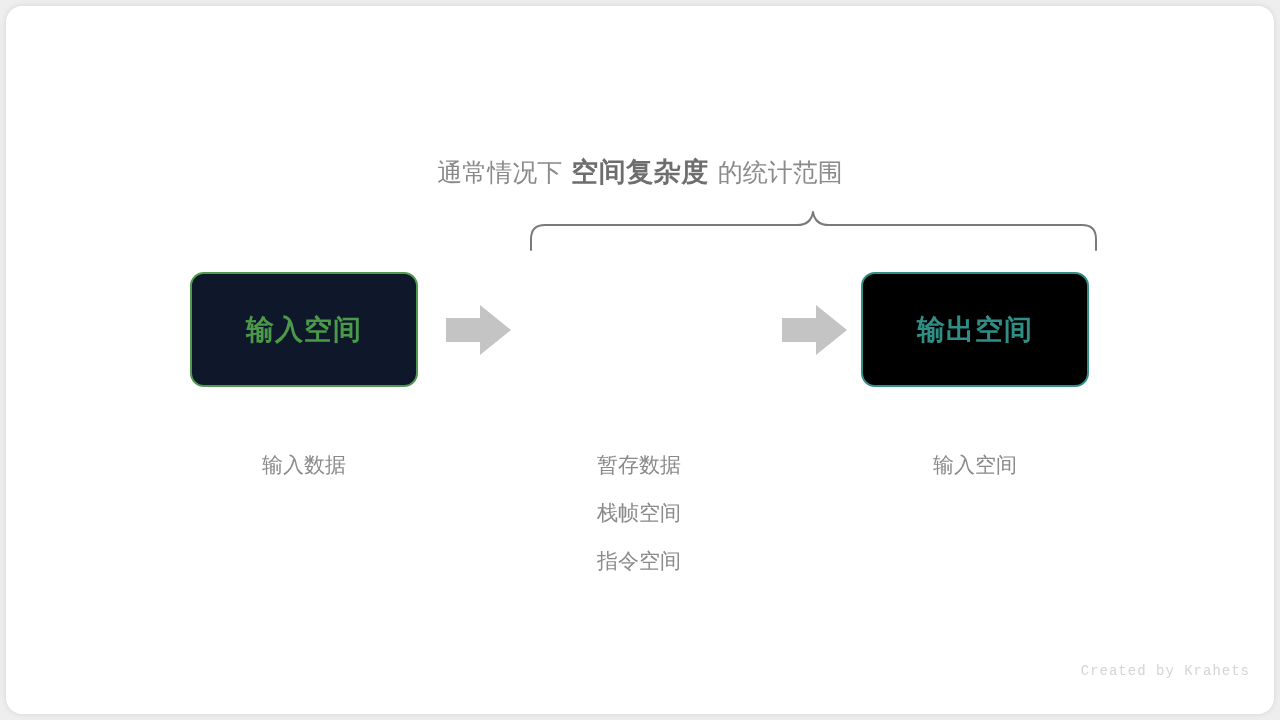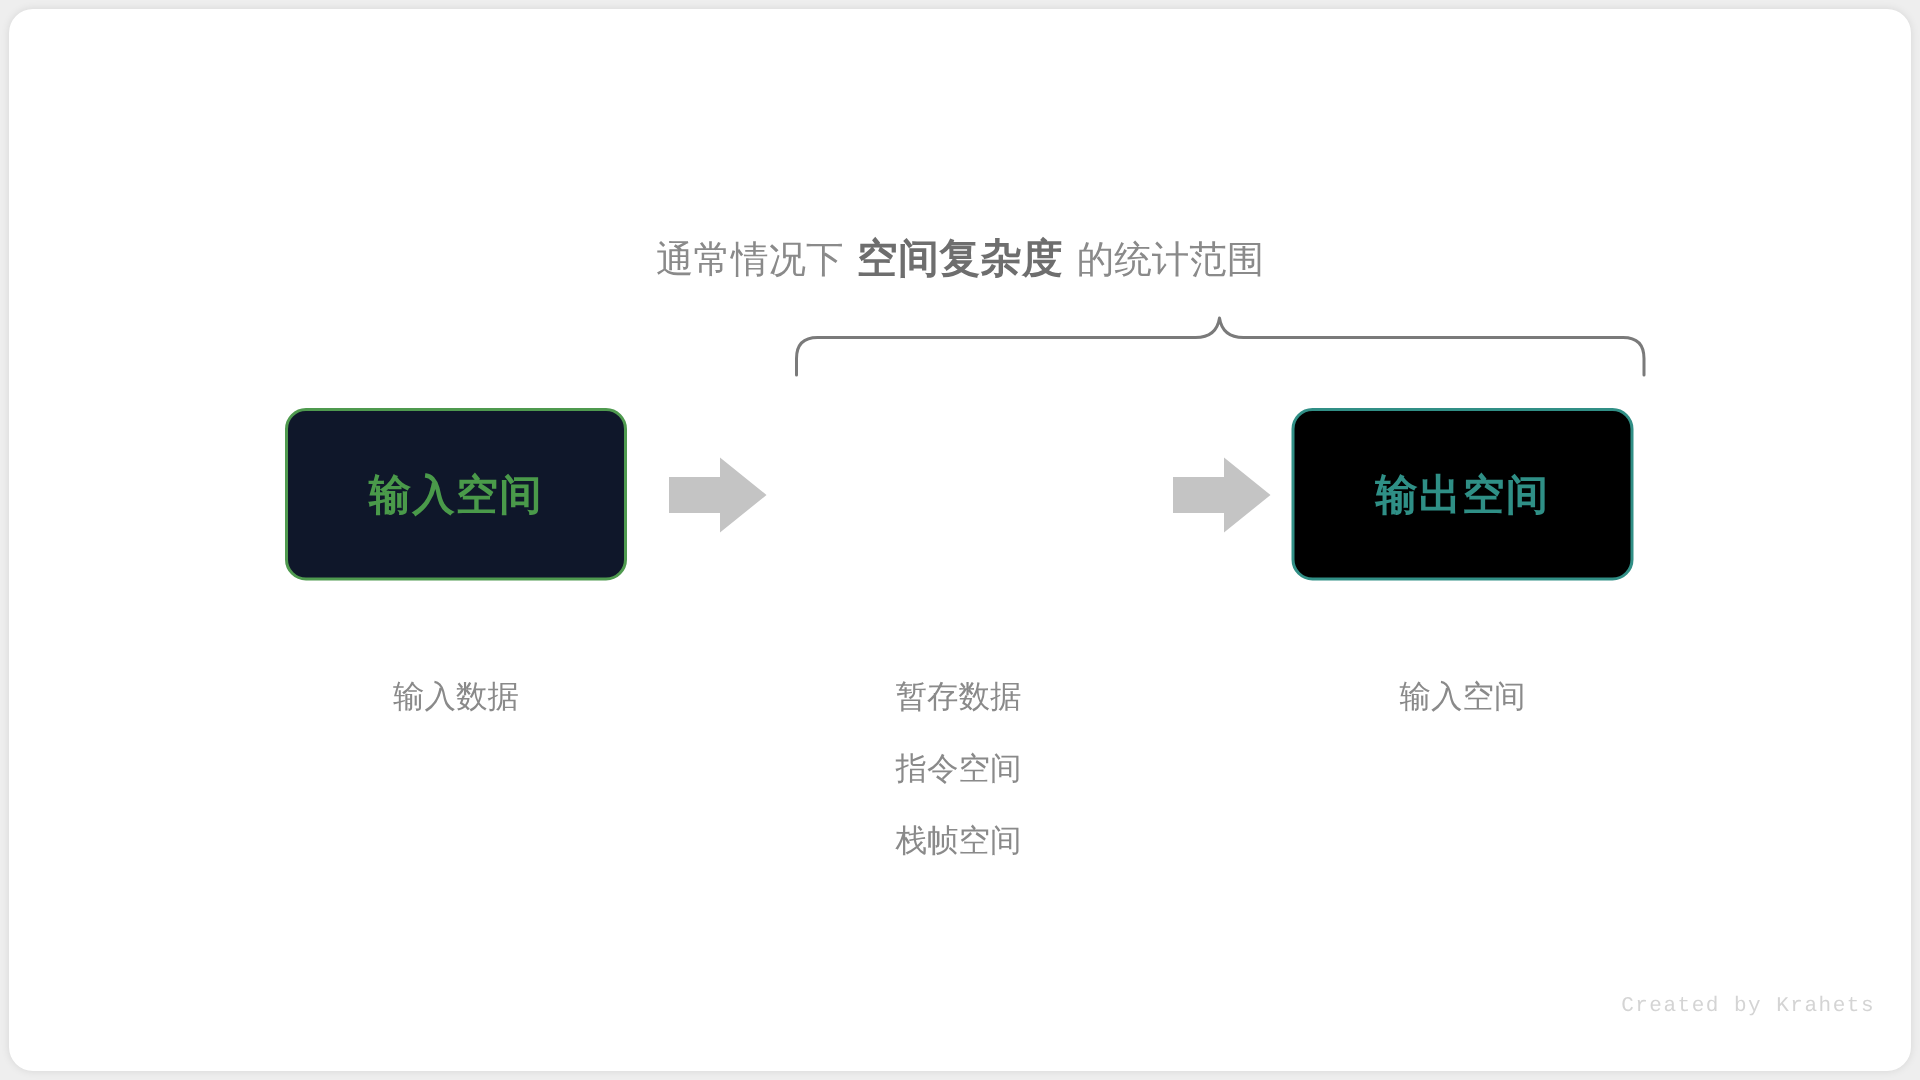--- a/index.html
+++ b/index.html
@@ -155,22 +155,22 @@
   <div id="box-output" class="abs box">
     <span>输出空间</span>
   </div>
 
   <div id="cap-input" class="abs caption-col">
     <div>输入数据</div>
   </div>
 
   <div id="cap-temp" class="abs caption-col">
     <div>暂存数据</div>
+    <div>栈帧空间</div>
     <div>指令空间</div>
-    <div>栈帧空间</div>
   </div>
 
   <div id="cap-output" class="abs caption-col">
     <div>输入空间</div>
   </div>
 
   <div id="watermark" class="abs">Created by Krahets</div>
 
 </div>
 

